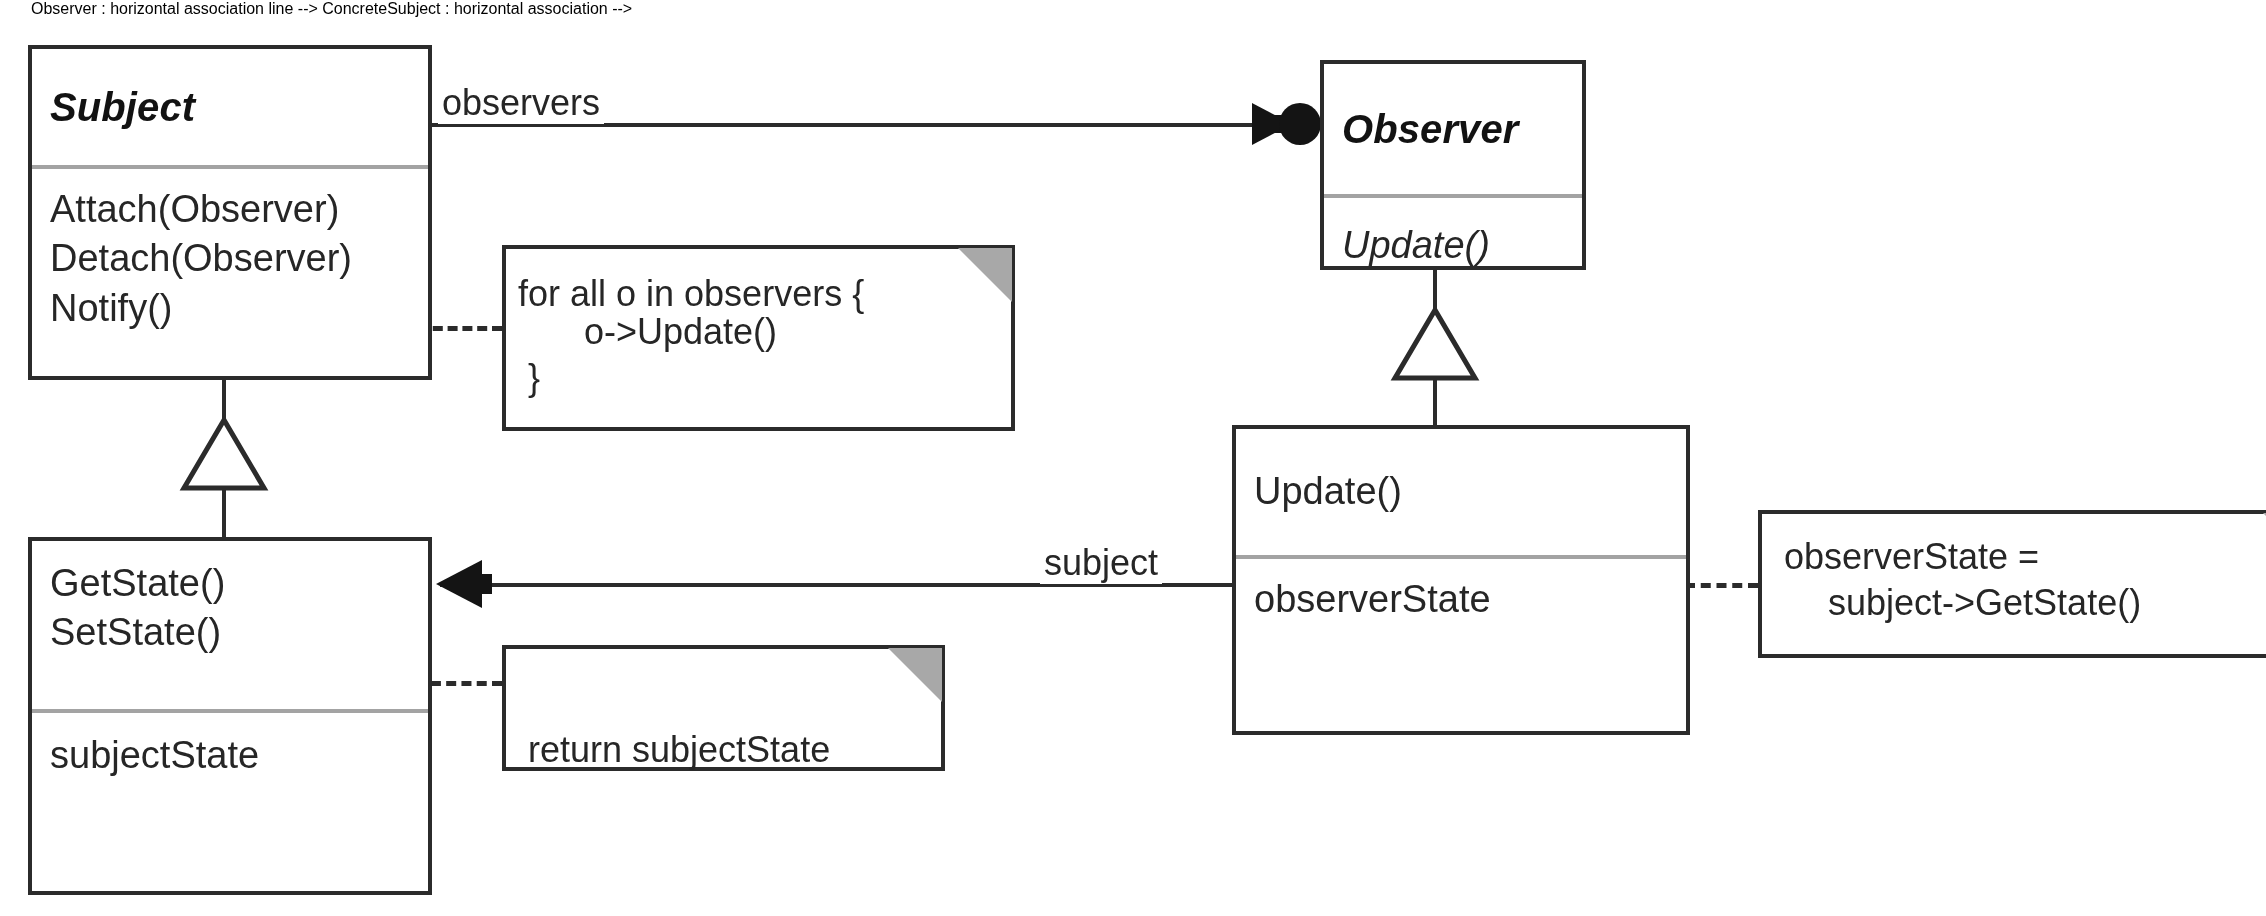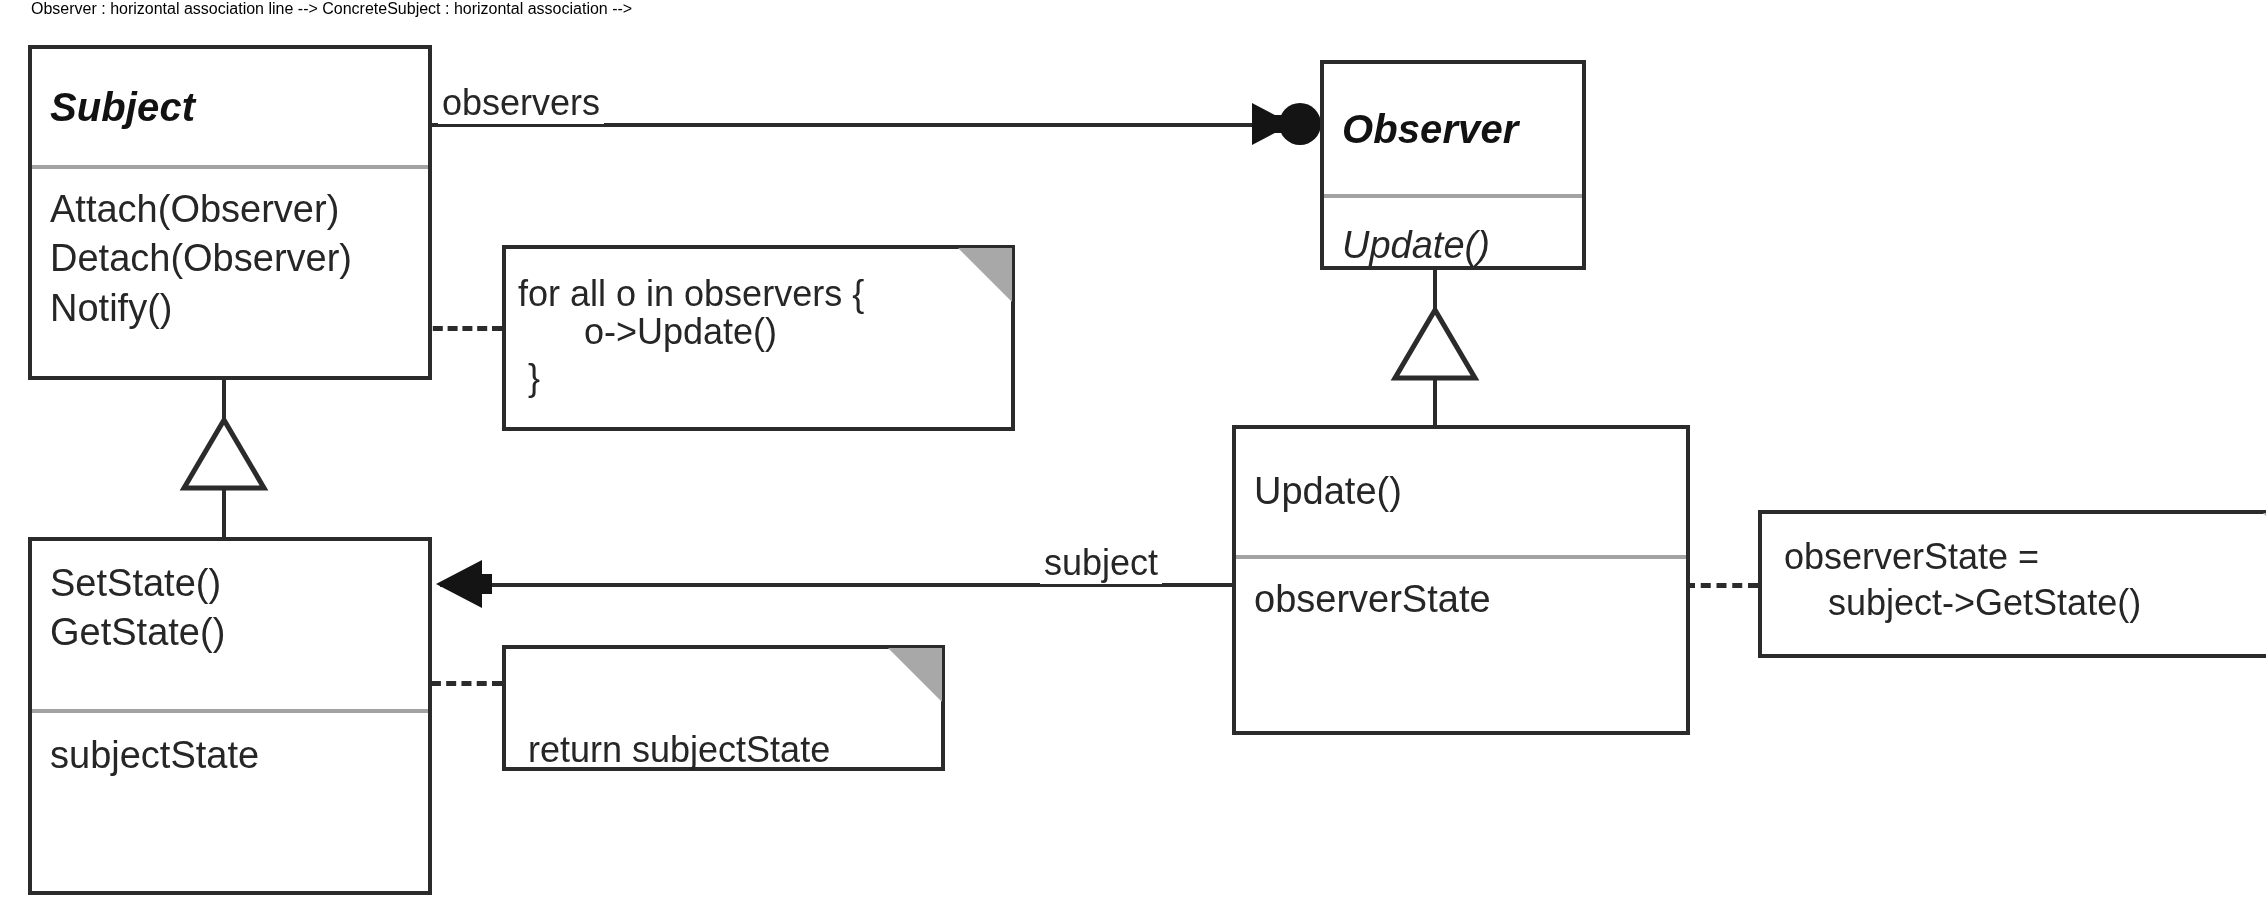--- a/index.html
+++ b/index.html
@@ -194,22 +194,22 @@
       <div class="member">Update()</div>
     </div>
     <div class="compartment" style="height:86px;">
       <div class="member">observerState</div>
     </div>
   </div>
 
   
   <div class="cls" style="left:28px; top:537px; width:404px; height:358px;">
     <div class="compartment" style="height:168px; justify-content:flex-start; padding-top:18px;">
+      <div class="member">GetState()</div>
       <div class="member">SetState()</div>
-      <div class="member">GetState()</div>
     </div>
     <div class="compartment" style="height:110px; justify-content:flex-start; padding-top:18px;">
       <div class="member">subjectState</div>
     </div>
   </div>
 
   
   <div class="note" style="left:502px; top:245px; width:513px; height:186px;">
     <span class="note-fold"></span>
     <div class="note-text" style="left:12px; top:14px;margin-top:8px;">for all o in observers {</div>

